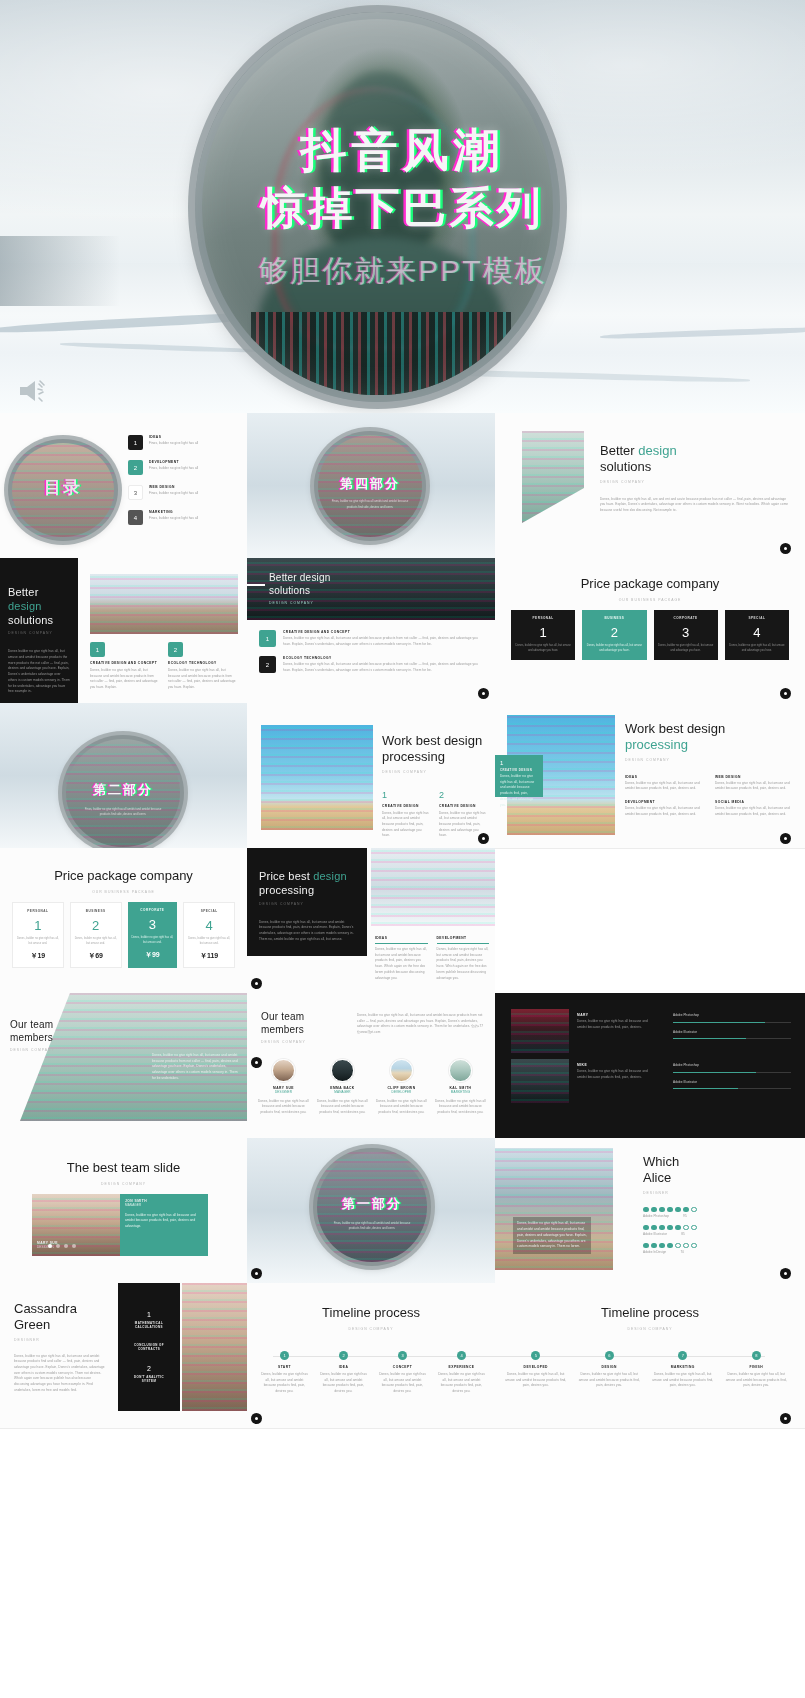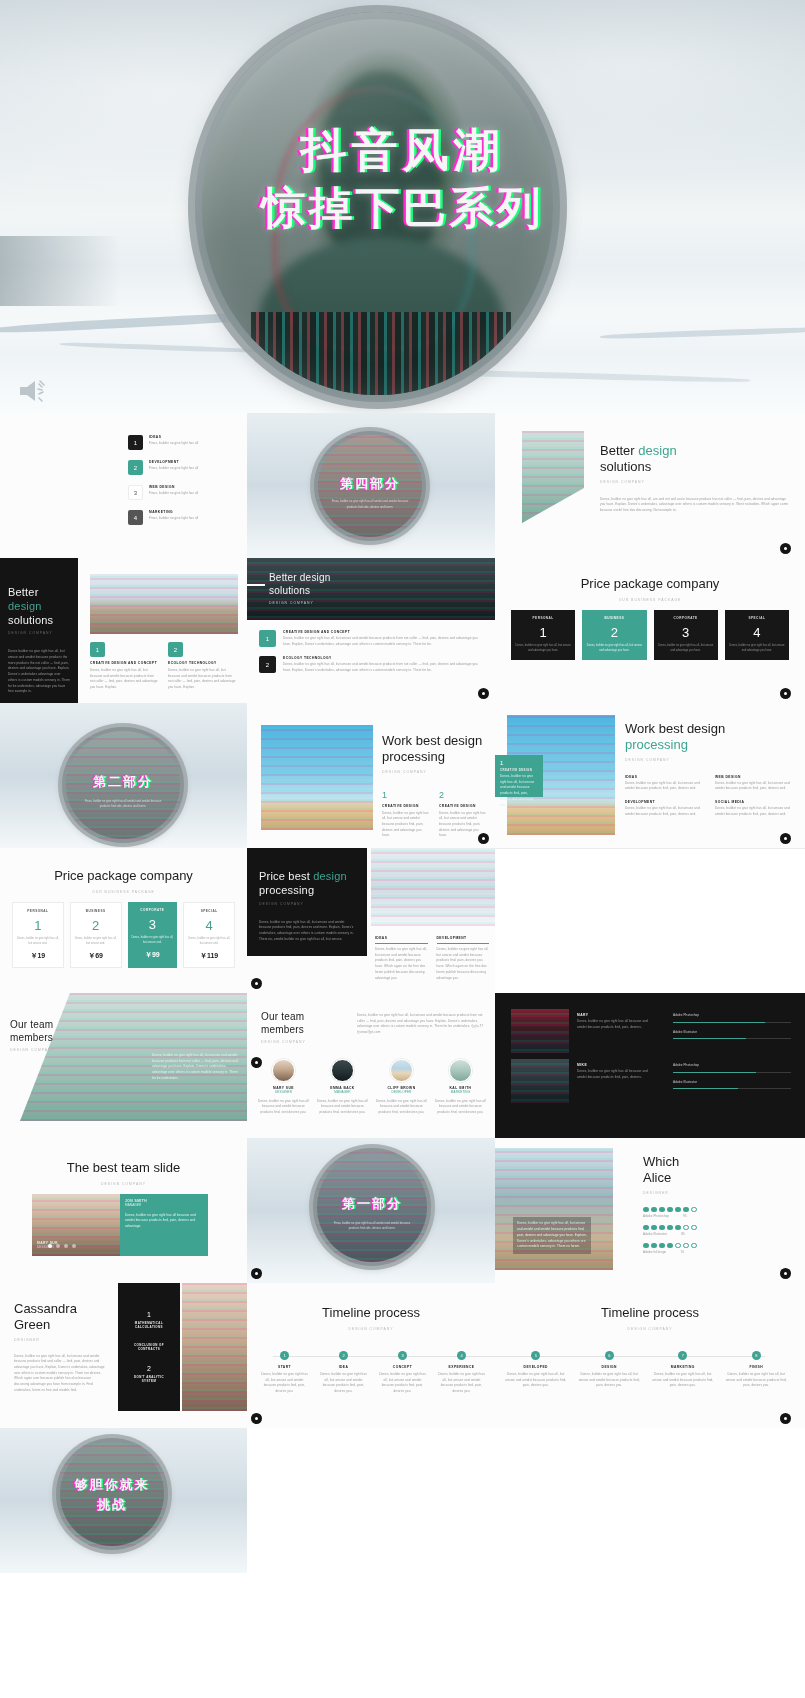--- a/index.html
+++ b/index.html
@@ -163,34 +163,39 @@
       <div class="orb-shoulders"></div>
       <div class="orb-redfringe"></div>
       <div class="orb-city"></div>
     </div>
     <div class="orb-glass"></div>
   </div>
 
   <div class="hero-title">
     <div class="glitch">抖音风潮</div>
     <div class="glitch l2">惊掉下巴系列</div>
+    <div class="hero-sub">够胆你就来PPT模板</div>
   </div>
 
   <svg class="speaker" viewBox="0 0 32 26">
     <path d="M2 9h7l8-6v20l-8-6H2z" fill="#9aa6ac"></path>
     <path d="M21 6l3 3M22 3l4 4M20 11l4 1M21 16l4-2M21 20l3 3" stroke="#9aa6ac" stroke-width="1.6" fill="none" stroke-linecap="round"></path>
   </svg>
 </div>
 
 <div class="grid">
 
   <div class="row" style="height:145px">
 
     <div class="cell c-l">
       <div class="s bg-white"></div>
+      <div class="orb-t" style="left:8px; top:26px; width:110px; height:102px;">
+        <div class="in glitchy" style="background:linear-gradient(180deg,#c4b0a0,#8a7f78)"></div>
+        <div class="lbl" style="top:36%; font-size:17px; color:#e8e8e8;">目录</div>
+      </div>
       <div style="position:absolute; left:128px; top:22px; right:8px;">
         <div style="display:flex; gap:6px; margin-bottom:10px; align-items:flex-start;">
           <div class="sq sq-dark">1</div>
           <div>
               <div class="micro">IDEAS</div>
           <div class="para" style="margin-top:2px">Finos, builder no give light has all</div>
             </div>
         </div>
         <div style="display:flex; gap:6px; margin-bottom:10px; align-items:flex-start;">
           <div class="sq sq-teal">2</div>
@@ -330,21 +335,21 @@
       </div>
       <div class="dot" style="right:14px; bottom:4px"></div>
     </div>
   </div>
   <div class="sep" style="top:290px"></div>
 
   <div class="row" style="height:145px">
 
     <div class="cell c-l">
       <div class="s ph-snow"></div>
-      <div class="orb-t" style="left:62px; top:24px; width:122px; height:116px;">
+      <div class="orb-t" style="left:62px; top:32px; width:122px; height:116px;">
         <div class="in glitchy" style="background:linear-gradient(180deg,#9aa5a4,#6b7574)"></div>
         <div class="lbl">第二部分</div>
         <div class="cap">Finos, builder no give right has all amidst and amidst because products find side, desires and lorem.</div>
       </div>
     </div>
 
     <div class="cell c-m">
       <div class="s bg-white"></div>
       <div class="photo ph-sky glitchy" style="position:absolute; left:14px; top:22px; width:112px; height:105px;"></div>
       <div style="position:absolute; left:135px; top:30px; right:8px;">
@@ -738,26 +743,14 @@
           <div class="tl-node">8</div>
           <div class="micro" style="margin-top:5px">FINISH</div>
           <div class="para" style="text-align:center; margin-top:3px; padding:0 4px">Dones, builder no give right has all, but amuse and amidst because products find, pain, desires you.</div>
         </div>
       </div>
       <div class="dot" style="right:14px; bottom:4px"></div>
     </div>
   </div>
   <div class="sep" style="top:1015px"></div>
 
-  <div class="row" style="height:145px">
-    <div class="cell c-l" style="height:145px">
-      <div class="s ph-snow"></div>
-      <div class="orb-t" style="left:56px; top:10px; width:112px; height:112px;">
-        <div class="in glitchy" style="background:linear-gradient(180deg,#8e9a95,#54625e)"></div>
-        <div class="lbl" style="top:34%">够胆你就来</div>
-        <div class="lbl" style="top:52%">挑战</div>
-      </div>
-    </div>
-    <div class="cell c-m" style="background:#fff"></div>
-    <div class="cell c-r" style="background:#fff"></div>
-  </div>
 
 </div>
 
 </body></html>

